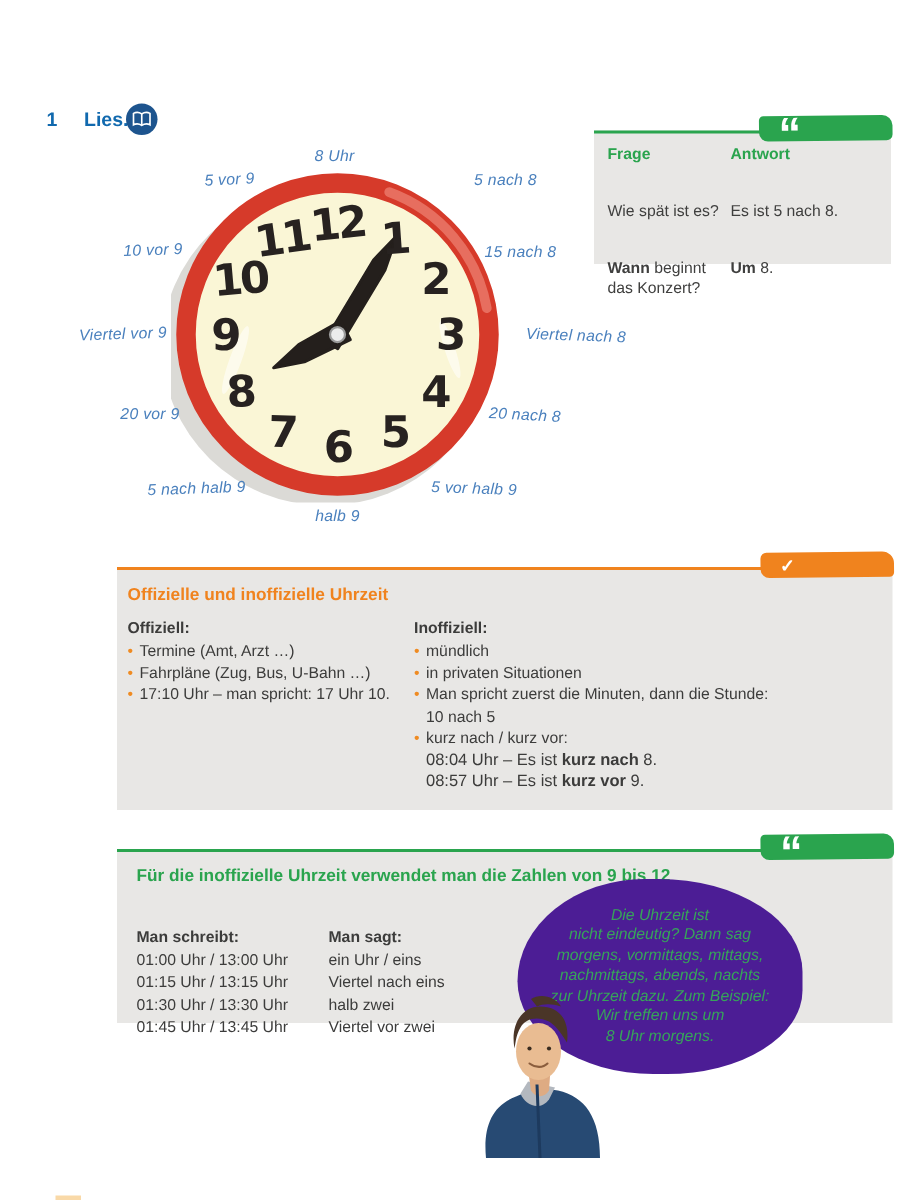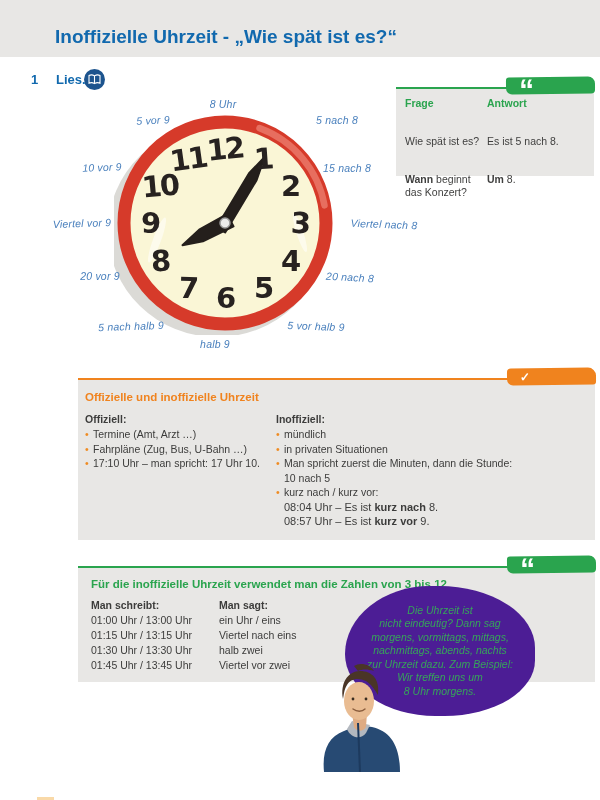--- a/index.html
+++ b/index.html
@@ -34,21 +34,21 @@
   .n11{left:74px;top:46px;transform:translate(-50%,-50%) rotate(-8deg);}
 
   .clock-label { position:absolute; transform:translate(-50%,-50%); font-size:10.5px; font-style:italic;
                  color:#4a80bd; white-space:nowrap; letter-spacing:0.2px; }
   .lbl0{left:223px;top:104px;}
   .lbl1{left:301px;top:120px;margin-left:36px;}
   .lbl2{left:347px;top:168px;}
   .lbl3{left:384px;top:224px;transform:translate(-50%,-50%) rotate(2deg);}
   .lbl4{left:350px;top:277px;transform:translate(-50%,-50%) rotate(3deg);}
   .lbl5{left:316px;top:326px;transform:translate(-50%,-50%) rotate(2deg);}
-  .lbl6{left:215px;top:344px;}
+  .lbl6{left:225px;top:344px;}
   .lbl7{left:131px;top:326px;transform:translate(-50%,-50%) rotate(-2deg);}
   .lbl8{left:100px;top:276px;}
   .lbl9{left:82px;top:223px;transform:translate(-50%,-50%) rotate(-2deg);}
   .lbl10{left:102px;top:167px;transform:translate(-50%,-50%) rotate(-2deg);}
   .lbl11{left:153px;top:120px;transform:translate(-50%,-50%) rotate(-3deg);}
 
   
   .card { position:absolute; background:#e8e7e5; }
   .card-line { position:absolute; top:0; left:0; height:2px; }
   .badge { position:absolute; top:-10px; right:-1px; width:89px; height:17px; color:#fff;
@@ -58,21 +58,21 @@
   .badge .quote-glyph { font-size:30px; line-height:6px; height:10px; overflow:visible;
                         font-weight:bold; letter-spacing:-1px; position:relative; top:6px; }
   .badge .check-glyph { font-size:12px; font-weight:bold; }
 
   
   .qa-card { left:396px; top:87px; width:198px; height:89px; }
   .qa-card .card-line { width:112px; background:#2aa44e; }
   .qa-grid { display:grid; grid-template-columns:82px auto; padding:10px 6px 0 9px;
              font-size:10.5px; color:#3f3f3e; row-gap:25px; line-height:13px; }
   .qa-head { color:#2aa44e; font-weight:bold; }
-  .b { font-weight:bold; }
+  .b { font-weight:bold;margin-top:20px; }
 
   
   .info-card { left:78px; top:378px; width:517px; height:162px; }
   .info-card .card-line { width:430px; background:#f0831e; }
   .info-inner { padding:13px 14px 0 7px; }
   .info-title { color:#f0831e; font-weight:bold; font-size:11.5px; margin-bottom:9px; }
   .info-cols { display:flex; }
   .info-col-left { width:191px; flex:none; }
   .info-col-right { flex:1; }
   .col-heading { font-weight:bold; font-size:10.5px; color:#3c3c3b; line-height:15px; }
@@ -103,23 +103,20 @@
   
   .man { position:absolute; left:314px; top:663px; width:96px; height:109px; z-index:6; }
 
   .footer-sliver { position:absolute; left:37px; top:797px; width:17px; height:3px; background:#f9d9a8; }
 </style>
 </head>
 <body>
 
 <div class="page">
 
-  <div class="header-bar">
-    <div class="page-title">Inoffizielle Uhrzeit - „Wie spät ist es?“</div>
-  </div>
 
   <div class="ex-num">1</div>
   <div class="ex-label">Lies.</div>
   <div class="ex-icon">
     <svg width="13" height="11" viewBox="0 0 13 11">
       <path d="M1 1.6 C2.6 0.7 4.8 0.8 6.5 1.9 C8.2 0.8 10.4 0.7 12 1.6 L12 9.2 C10.4 8.4 8.2 8.5 6.5 9.6 C4.8 8.5 2.6 8.4 1 9.2 Z" fill="none" stroke="#ffffff" stroke-width="1.1"></path>
       <line x1="6.5" y1="1.9" x2="6.5" y2="9.6" stroke="#ffffff" stroke-width="1.1"></line>
     </svg>
   </div>
 
@@ -210,21 +207,21 @@
       </div>
     </div>
   </div>
 
   <div class="card numbers-card">
     <div class="card-line"></div>
     <div class="badge green">
       <span class="quote-glyph">“</span>
     </div>
     <div class="num-inner">
-      <div class="num-title">Für die inoffizielle Uhrzeit verwendet man die Zahlen von 3 bis 12</div>
+      <div class="num-title">Für die inoffizielle Uhrzeit verwendet man die Zahlen von 9 bis 12</div>
       <div class="num-grid">
         <span class="b">Man schreibt:</span>
         <span class="b">Man sagt:</span>
         <span>01:00 Uhr / 13:00 Uhr</span>
         <span>ein Uhr / eins</span>
         <span>01:15 Uhr / 13:15 Uhr</span>
         <span>Viertel nach eins</span>
         <span>01:30 Uhr / 13:30 Uhr</span>
         <span>halb zwei</span>
         <span>01:45 Uhr / 13:45 Uhr</span>

